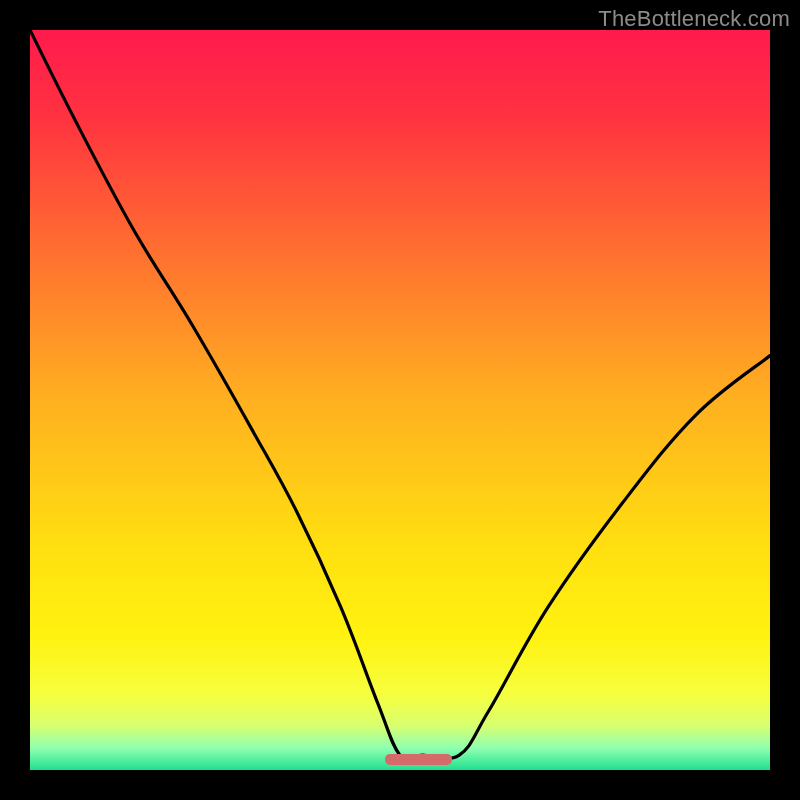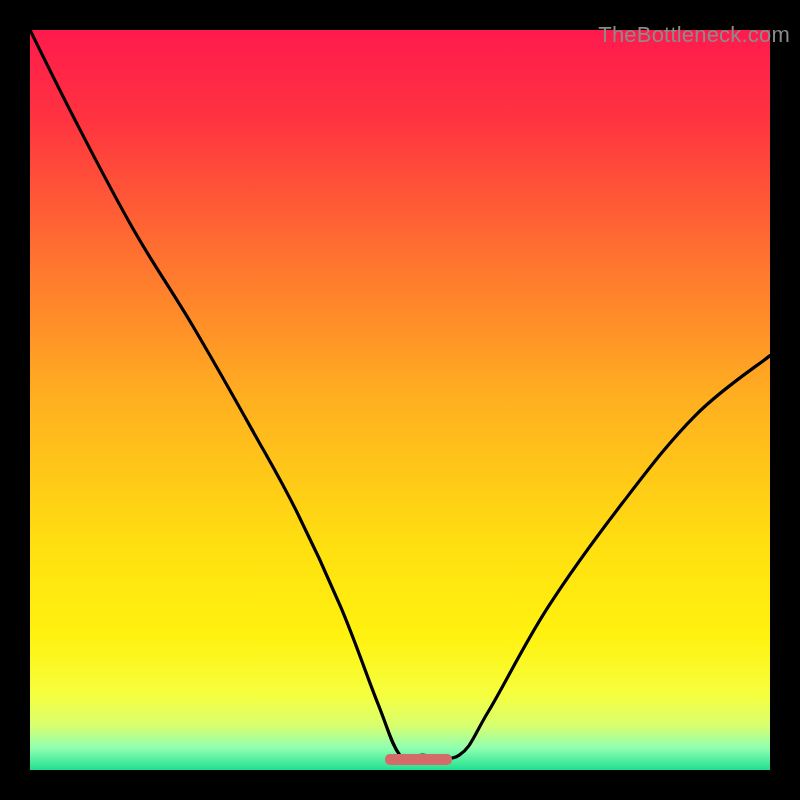--- a/index.html
+++ b/index.html
@@ -31,21 +31,21 @@
     left: 0; top: 0;
     width: 100%; height: 100%;
   }
   .curve-svg {
     position: absolute;
     left: 0; top: 0;
     width: 100%; height: 100%;
   }
   .watermark {
     position: absolute;
-    top: 22px;
+    top: 6px;
     right: 10px;
     font-family: Arial, Helvetica, sans-serif;
     font-size: 22px;
     color: #8b8b8b;
     letter-spacing: 0.2px;
   }
   .marker {
     position: absolute;
     height: 11px;
     border-radius: 5px;

